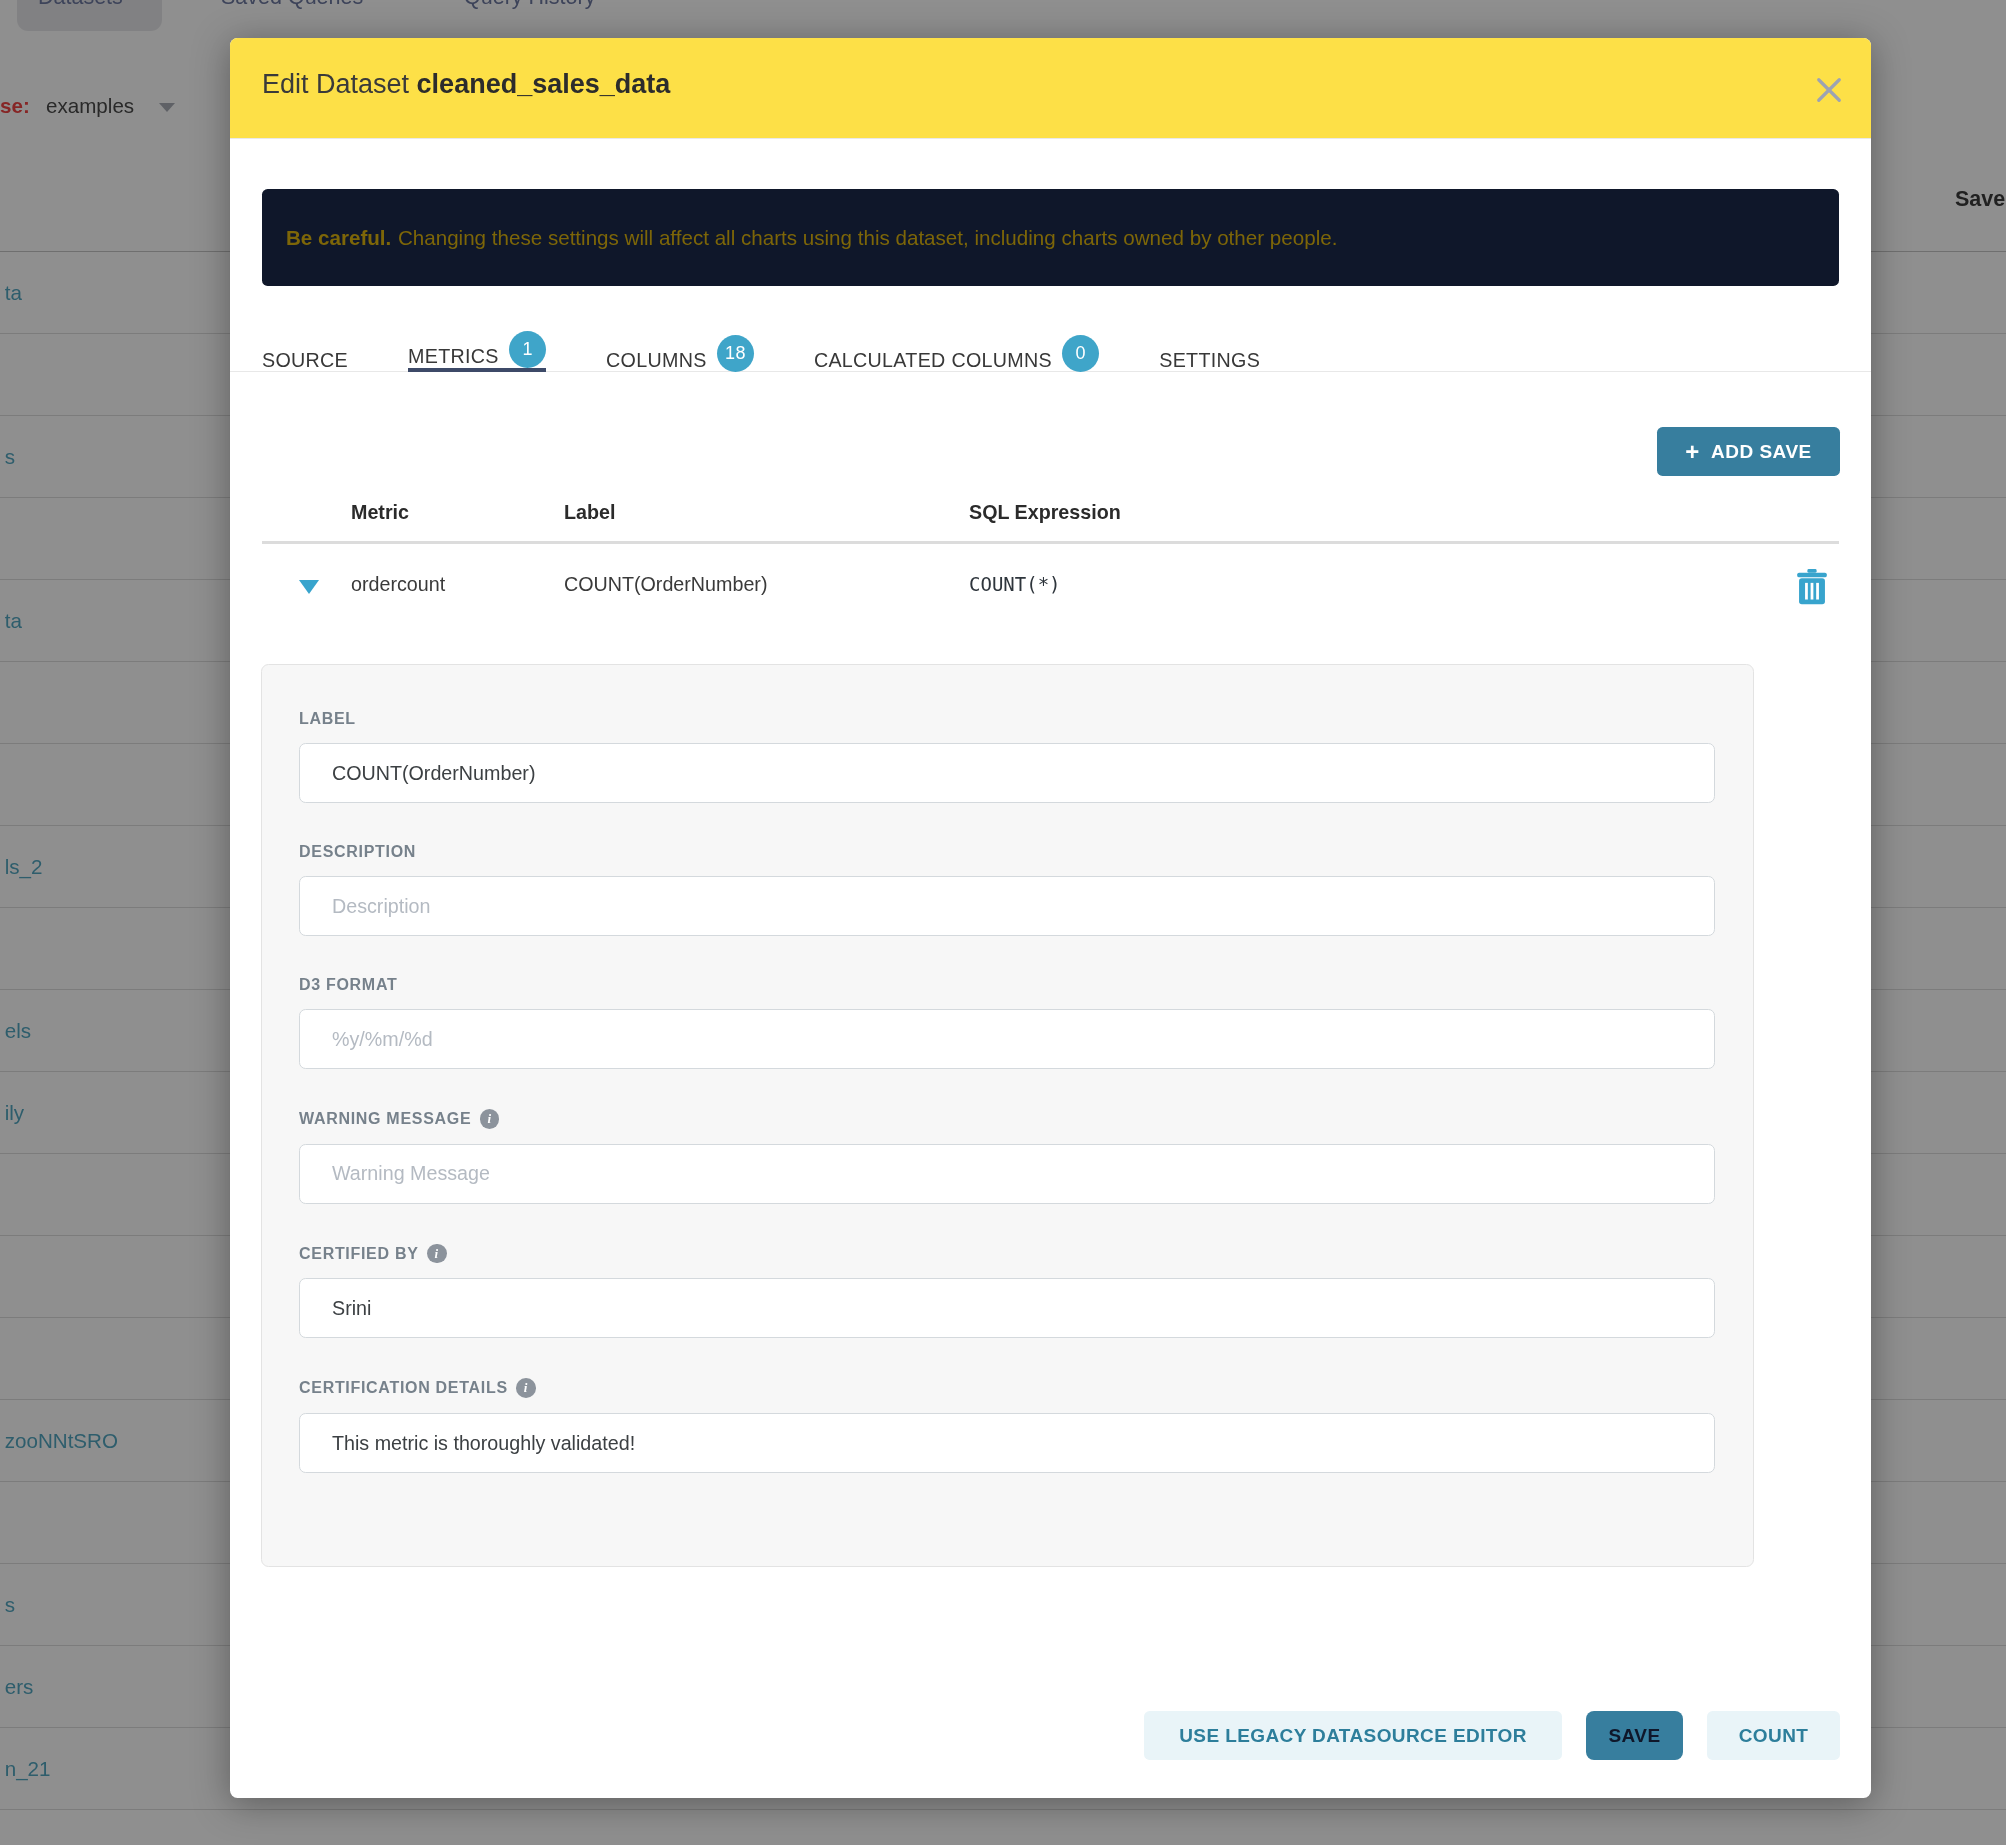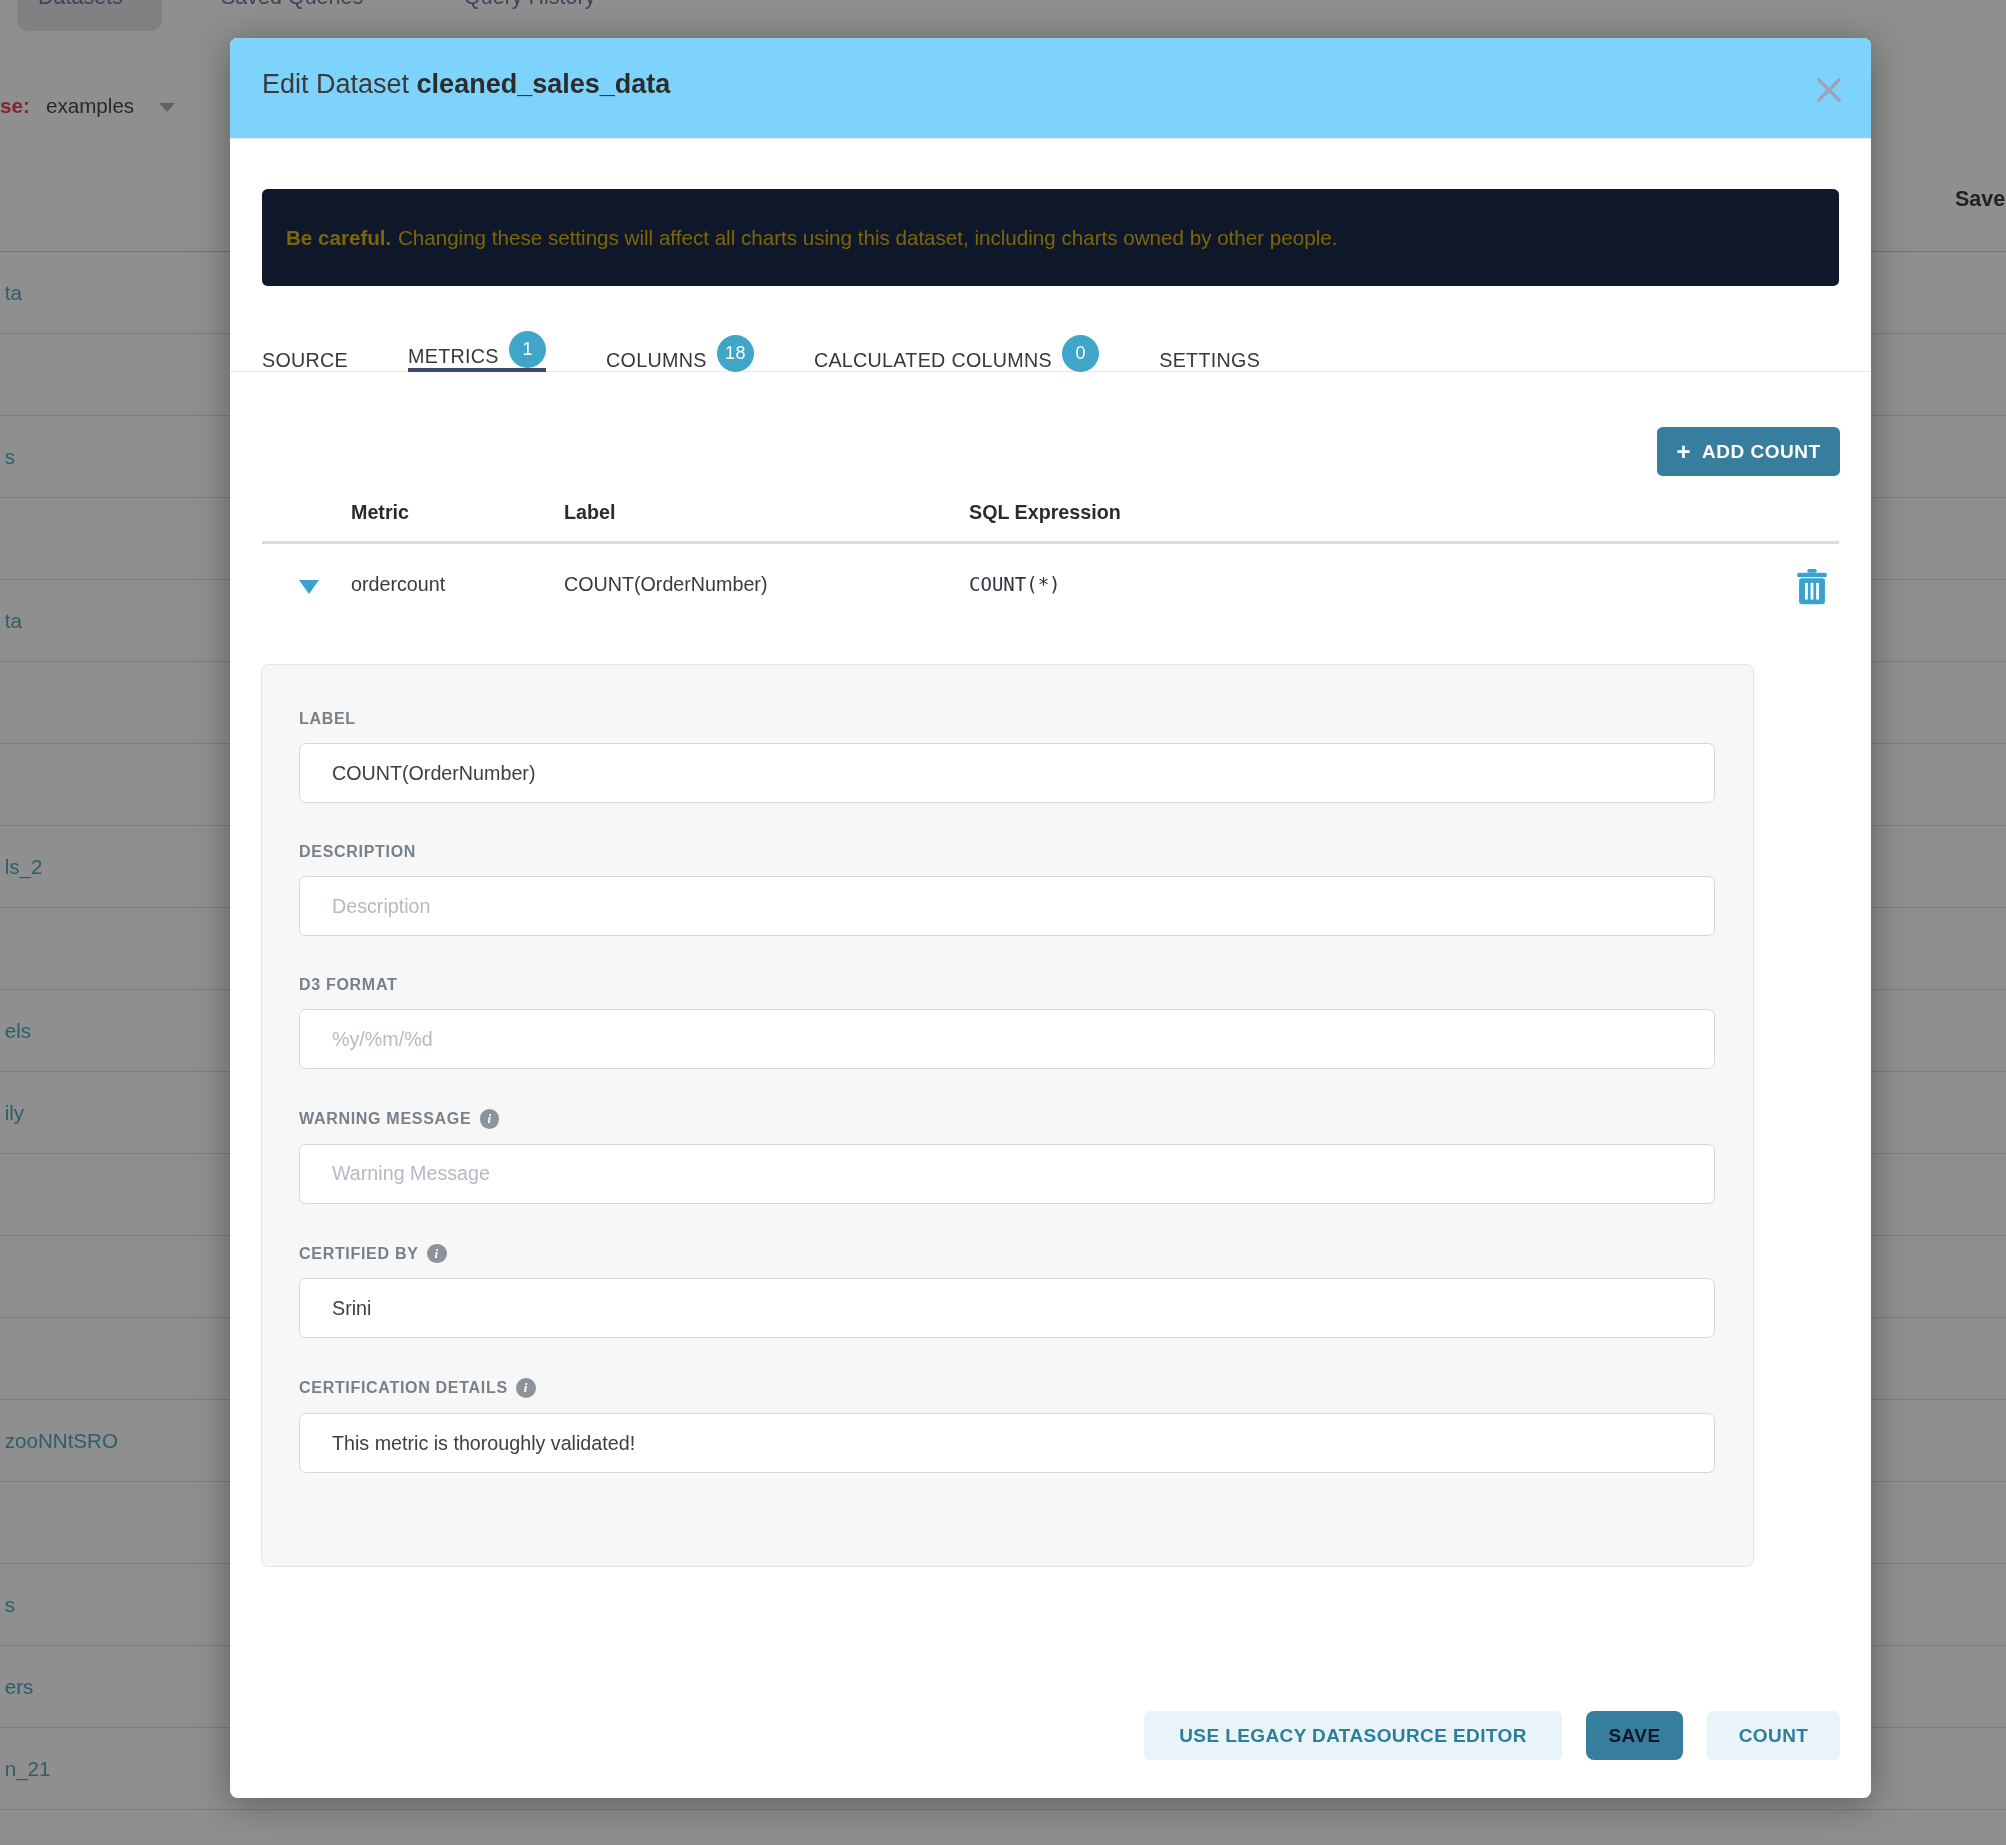--- a/index.html
+++ b/index.html
@@ -30,21 +30,21 @@
             font-size:20.6px; color:#53a7c1; padding-left:4.7px; white-space:nowrap; overflow:hidden; }
 
   
   .overlay { position:absolute; inset:0; background:rgba(0,0,0,0.44); }
 
   
   .modal { position:absolute; left:230px; top:38px; width:1641px; height:1760px;
            background:#fff; border-radius:7.5px; box-shadow:0 5.6px 37px rgba(0,0,0,0.35); }
 
   .modal-header { position:absolute; left:0; top:0; width:100%; height:101px;
-                  background:#7dd3fc; border-bottom:0.9px solid #e9e9e9; border-radius:7.5px 7.5px 0 0; }
+                  background:#fde047; border-bottom:0.9px solid #e9e9e9; border-radius:7.5px 7.5px 0 0; }
   .modal-title { position:absolute; left:32px; top:31px; font-size:27px; color:#3a3a3a; white-space:nowrap; }
   .modal-title b { color:#2c2c2c; }
   .close-btn { position:absolute; right:24px; top:34px; width:36px; height:36px; cursor:pointer;
                display:flex; align-items:center; justify-content:center; }
 
   .warn-banner { position:absolute; left:32px; top:151px; width:1577px; height:97px;
                  background:#0f172a; border-radius:5.6px; display:flex; align-items:center;
                  padding:0 24px; font-size:20.6px; color:#7d6608; }
   .warn-banner b { margin-right:6.6px; }
 
@@ -177,21 +177,21 @@
       <span>CALCULATED COLUMNS</span>
       <span class="badge">0</span>
     </div>
     <div class="tab">
       <span>SETTINGS</span>
     </div>
   </div>
 
   <button class="add-item-btn">
     <span class="plus-glyph">+</span>
-    <span>ADD COUNT</span>
+    <span>ADD SAVE</span>
   </button>
 
   <div class="col-head col-1">Metric</div>
   <div class="col-head col-2">Label</div>
   <div class="col-head col-3">SQL Expression</div>
   <div class="head-rule"></div>
 
   <div class="metric-row">
     <span class="row-caret"></span>
     <span class="cell col-1">ordercount</span>

